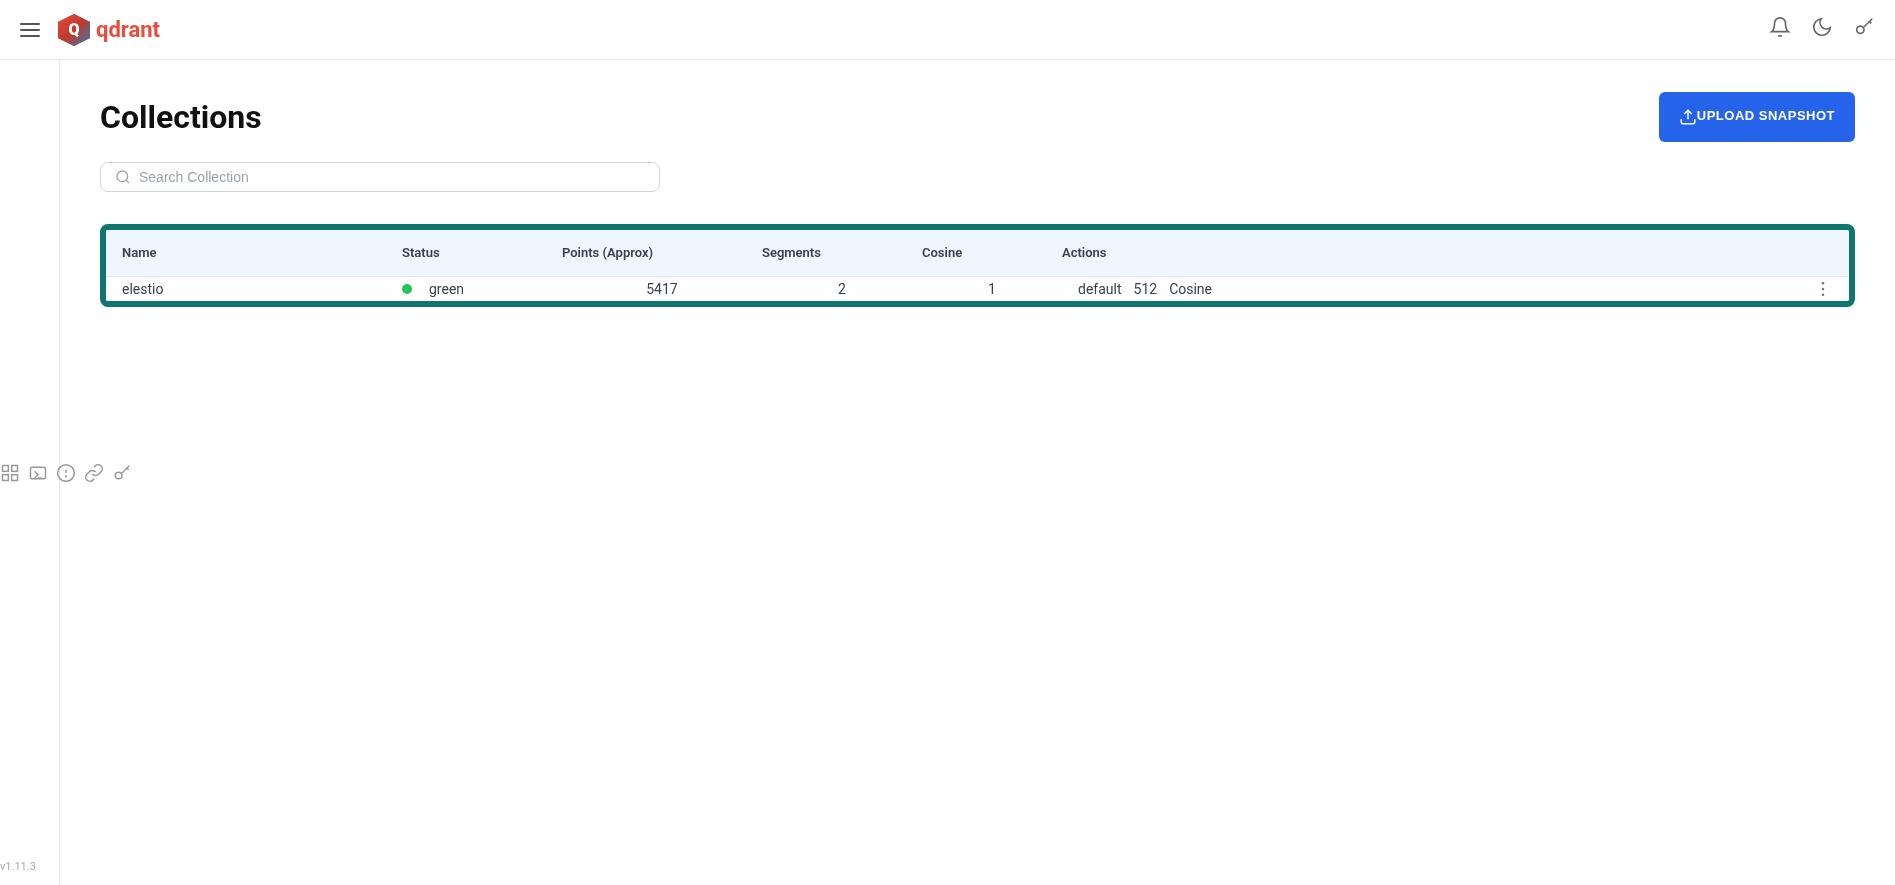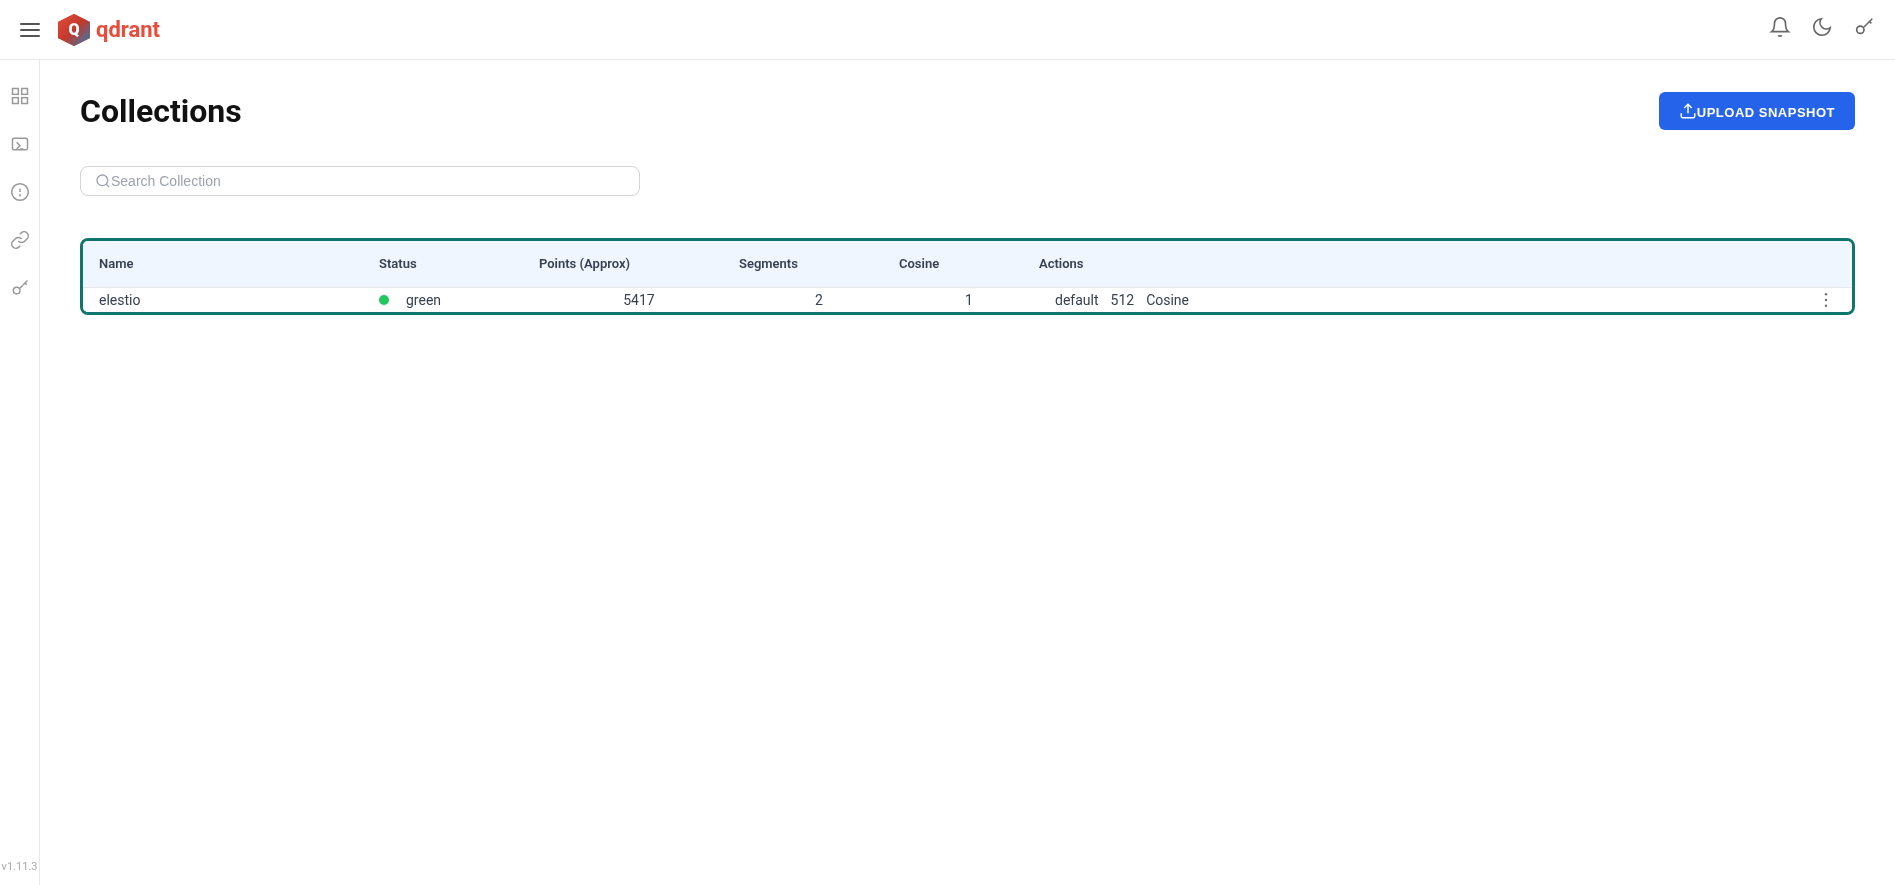--- a/index.html
+++ b/index.html
@@ -17,63 +17,63 @@
     .logo { display: flex; align-items: center; gap: 4px; text-decoration: none; }
     .logo-text { font-size: 22px; font-weight: 700; color: #e74c3c; }
     .topbar-right { display: flex; align-items: center; gap: 20px; }
     .topbar-icon { font-size: 20px; color: #666; cursor: pointer; }
 
     
     .main-layout { display: flex; flex: 1; overflow: hidden; }
 
     
     .sidebar {
-      width: 40px; background: #fff; border-right: 1px solid #e8e8e8;
-      display: flex; flex-direction: column; align-items: center;
+      width: 60px; background: #fff; border-right: 1px solid #e8e8e8;
+      display: flex; flex-direction: row; align-items: center;
       padding: 16px 0; gap: 8px; flex-shrink: 0; position: relative;
     }
     .sidebar-item {
       width: 40px; height: 40px; display: flex; align-items: center; justify-content: center;
       border-radius: 8px; cursor: pointer; color: #999; font-size: 18px;
       transition: background 0.15s;
     }
     .sidebar-version {
       position: absolute; bottom: 12px; font-size: 11px; color: #aaa; white-space: nowrap;
     }
 
     
     .content { flex: 1; padding: 32px 40px; overflow-y: auto; background: #fff; }
 
     .page-header {
-      display: flex; align-items: center; justify-content: space-between; margin-bottom: 36px;
+      display: flex; align-items: center; justify-content: space-between; margin-bottom: 20px;
     }
     .page-title { font-size: 32px; font-weight: 700; color: #111; }
 
     .upload-btn {
-      display: flex; align-items: flex-end; gap: 0;
+      display: flex; align-items: flex-start; gap: 0;
       background: #2563eb; color: #fff; border: none; border-radius: 6px;
-      padding: 10px 20px; font-size: 13px; font-weight: 700; cursor: pointer;
+      padding: 16px 20px; font-size: 13px; font-weight: 700; cursor: pointer;
       letter-spacing: 0.5px; text-transform: uppercase;
     }
 
     
     .search-container {
       background: #fff; border: 1px solid #d1d5db; border-radius: 8px;
-      padding: 6px 14px; display: flex; align-items: center; gap: 0;
-      width: 560px; margin-bottom: 42px;
+      padding: 6px 14px; display: flex; align-items: center; gap: 8px;
+      width: 560px; margin-bottom: 32px;
     }
     .search-icon { color: #9ca3af; font-size: 16px; }
     .search-input {
       border: none; outline: none; font-size: 14px; color: #374151;
       background: transparent; flex: 1;
     }
     .search-input::placeholder { color: #9ca3af; }
 
     
-    .table-wrapper { border: 3px solid #0f766e; border-radius: 8px; overflow: hidden; }
+    .table-wrapper { border: 6px solid #0f766e; border-radius: 8px; overflow: hidden; }
 
     .table-header {
       display: grid;
       grid-template-columns: 280px 160px 200px 160px 140px 1fr 80px;
       background: #f0f6ff; padding: 14px 16px; align-items: center;
       border-bottom: 1px solid #e5e7eb;
     }
     .table-header-cell {
       font-size: 13px; font-weight: 600; color: #374151; line-height: 1.4;
     }

